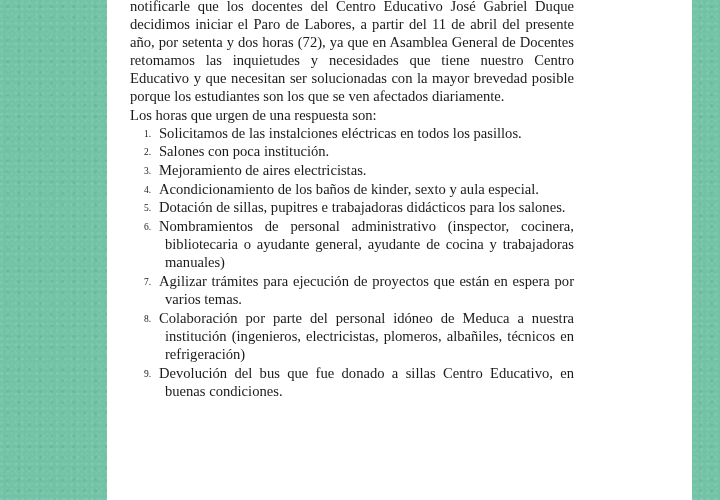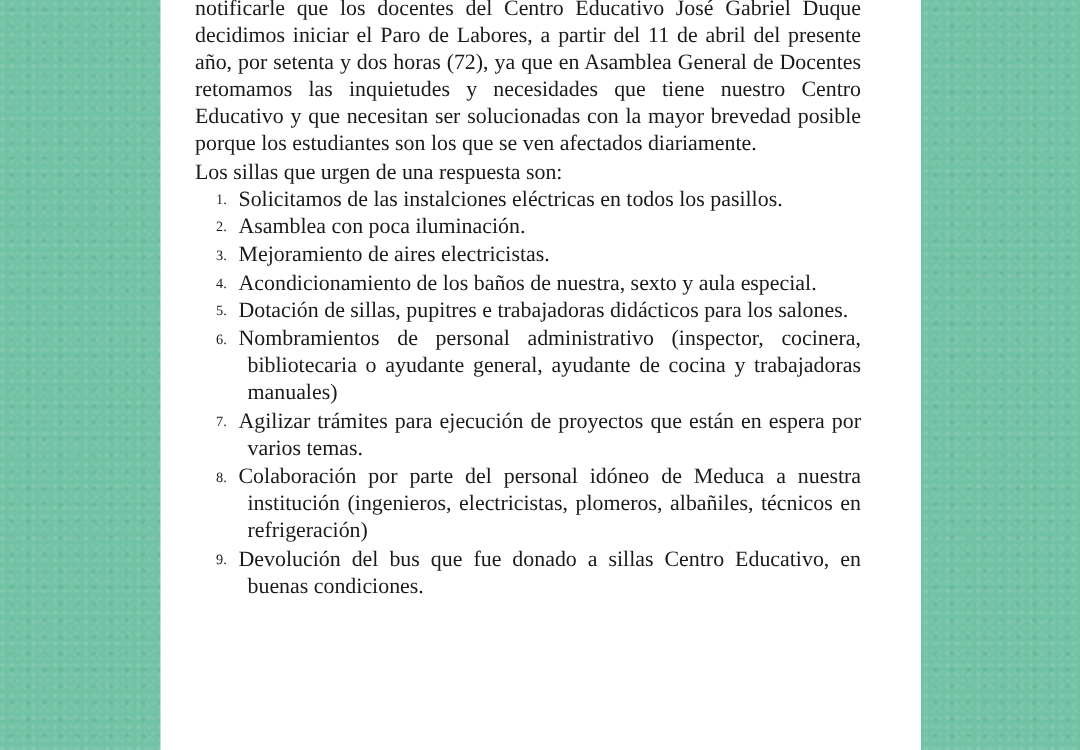--- a/index.html
+++ b/index.html
@@ -15,21 +15,21 @@
       background-image:
         radial-gradient(circle at 20% 30%, rgba(255,255,255,0.08) 0 1px, transparent 2px),
         radial-gradient(circle at 70% 60%, rgba(0,60,40,0.08) 0 1px, transparent 2px),
         radial-gradient(circle at 40% 80%, rgba(255,255,255,0.06) 0 1px, transparent 2px);
       background-size: 7px 7px, 11px 11px, 5px 5px;
     }
     .page {
       position: absolute;
       left: 107px;
       top: 0;
-      width: 507px;
+      width: 585px;
       height: 500px;
       background: #ffffff;
     }
     .content {
       position: absolute;
       left: 23px;
       top: -3px;
       width: 444px;
       font-family: "Liberation Serif", serif;
       font-size: 14.6px;
@@ -68,37 +68,37 @@
       padding-left: 6px;
       text-indent: -6px;
     }
   </style>
 </head>
 <body>
 
 <div class="page">
   <div class="content">
     <p class="para">notificarle que los docentes del Centro Educativo José Gabriel Duque decidimos iniciar el  Paro de Labores, a partir del 11 de abril del presente año, por setenta y dos horas (72), ya que en Asamblea General de Docentes retomamos las inquietudes y necesidades que tiene nuestro Centro Educativo y que necesitan ser solucionadas con la mayor brevedad posible porque los estudiantes son los que se ven afectados diariamente.</p>
-    <p class="para left">Los sillas que urgen de una respuesta son:</p>
+    <p class="para left">Los horas que urgen de una respuesta son:</p>
     <ol class="topics">
       <li>
         <span class="num">1.</span>
         <span class="txt">Solicitamos de las instalciones eléctricas en todos los pasillos.</span>
       </li>
       <li>
         <span class="num">2.</span>
-        <span class="txt">Asamblea con poca iluminación.</span>
+        <span class="txt">Salones con poca institución.</span>
       </li>
       <li>
         <span class="num">3.</span>
         <span class="txt">Mejoramiento de aires electricistas.</span>
       </li>
       <li>
         <span class="num">4.</span>
-        <span class="txt">Acondicionamiento de los baños de nuestra, sexto y aula especial.</span>
+        <span class="txt">Acondicionamiento de los baños de kinder, sexto y aula especial.</span>
       </li>
       <li>
         <span class="num">5.</span>
         <span class="txt hanging">Dotación de sillas, pupitres e trabajadoras didácticos para los salones.</span>
       </li>
       <li>
         <span class="num">6.</span>
         <span class="txt hanging">Nombramientos de personal administrativo (inspector, cocinera, bibliotecaria o ayudante general, ayudante de cocina y trabajadoras manuales)</span>
       </li>
       <li>

